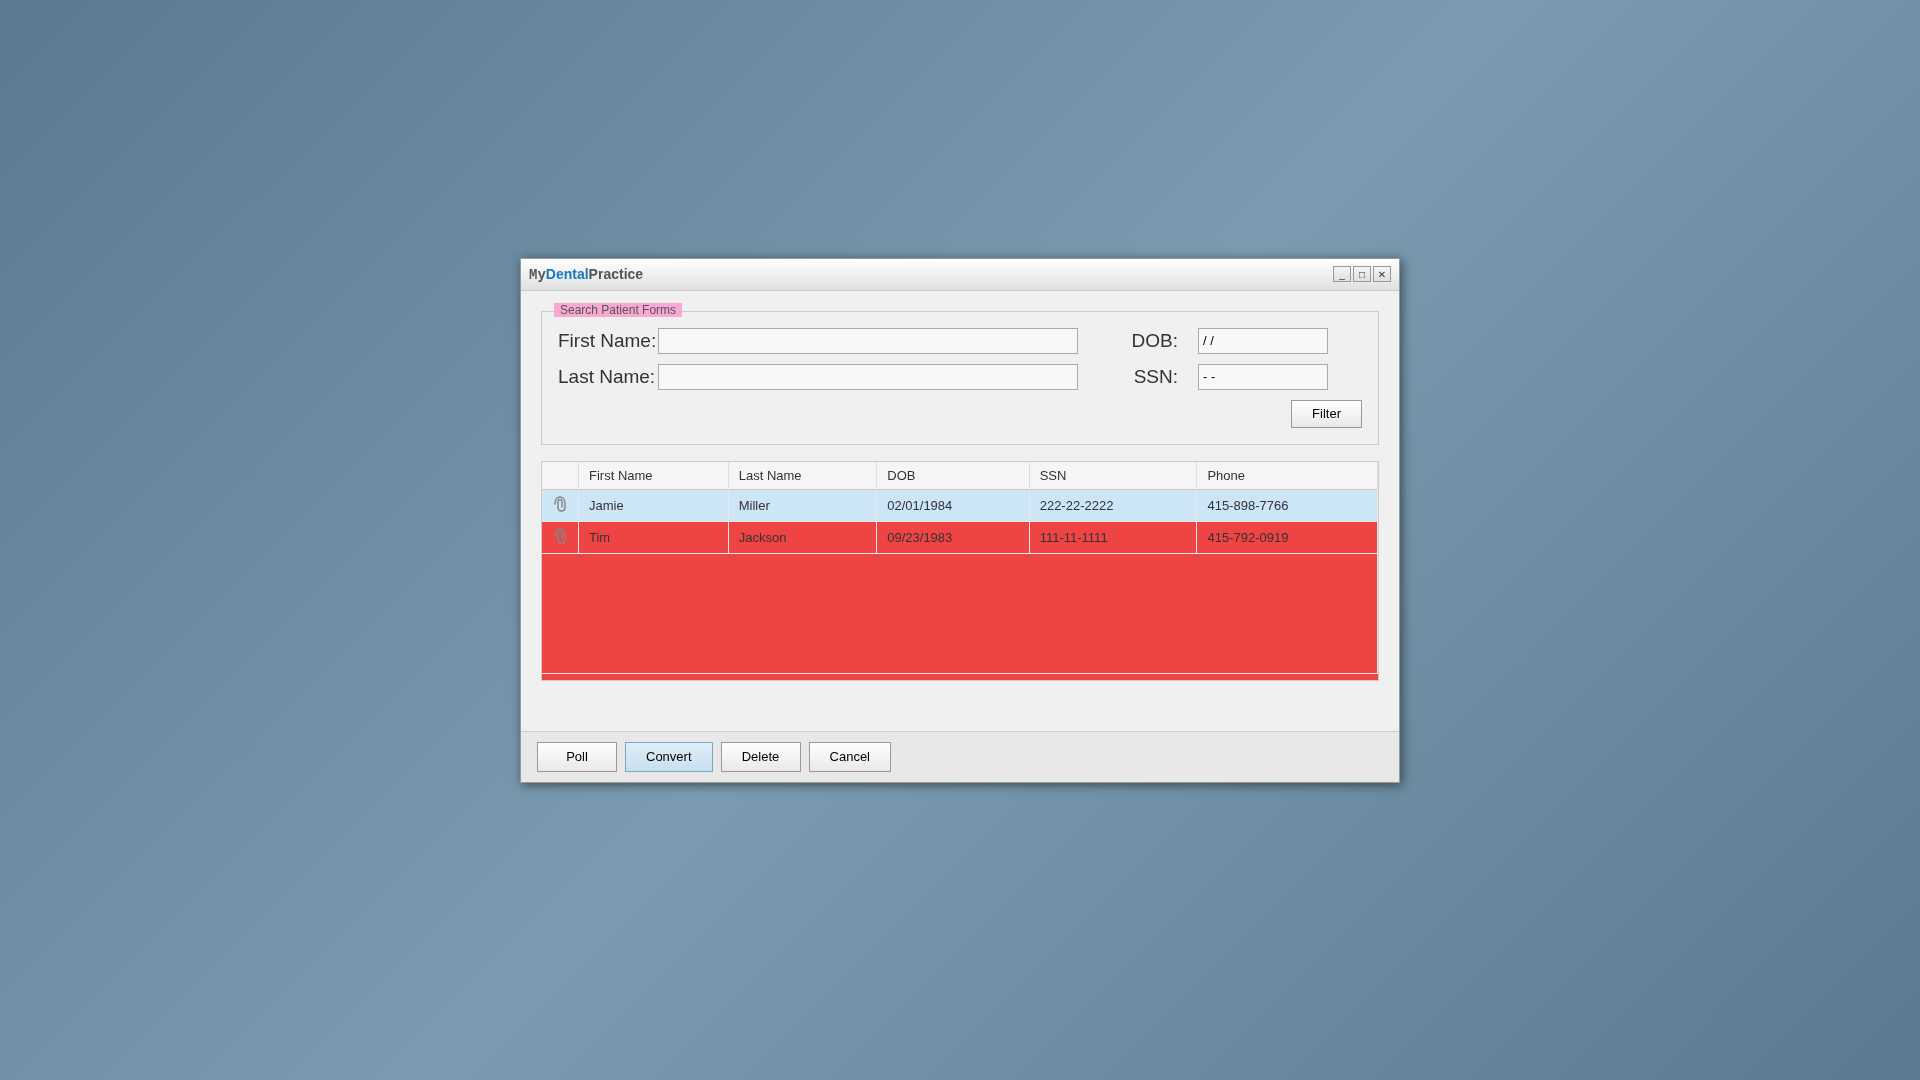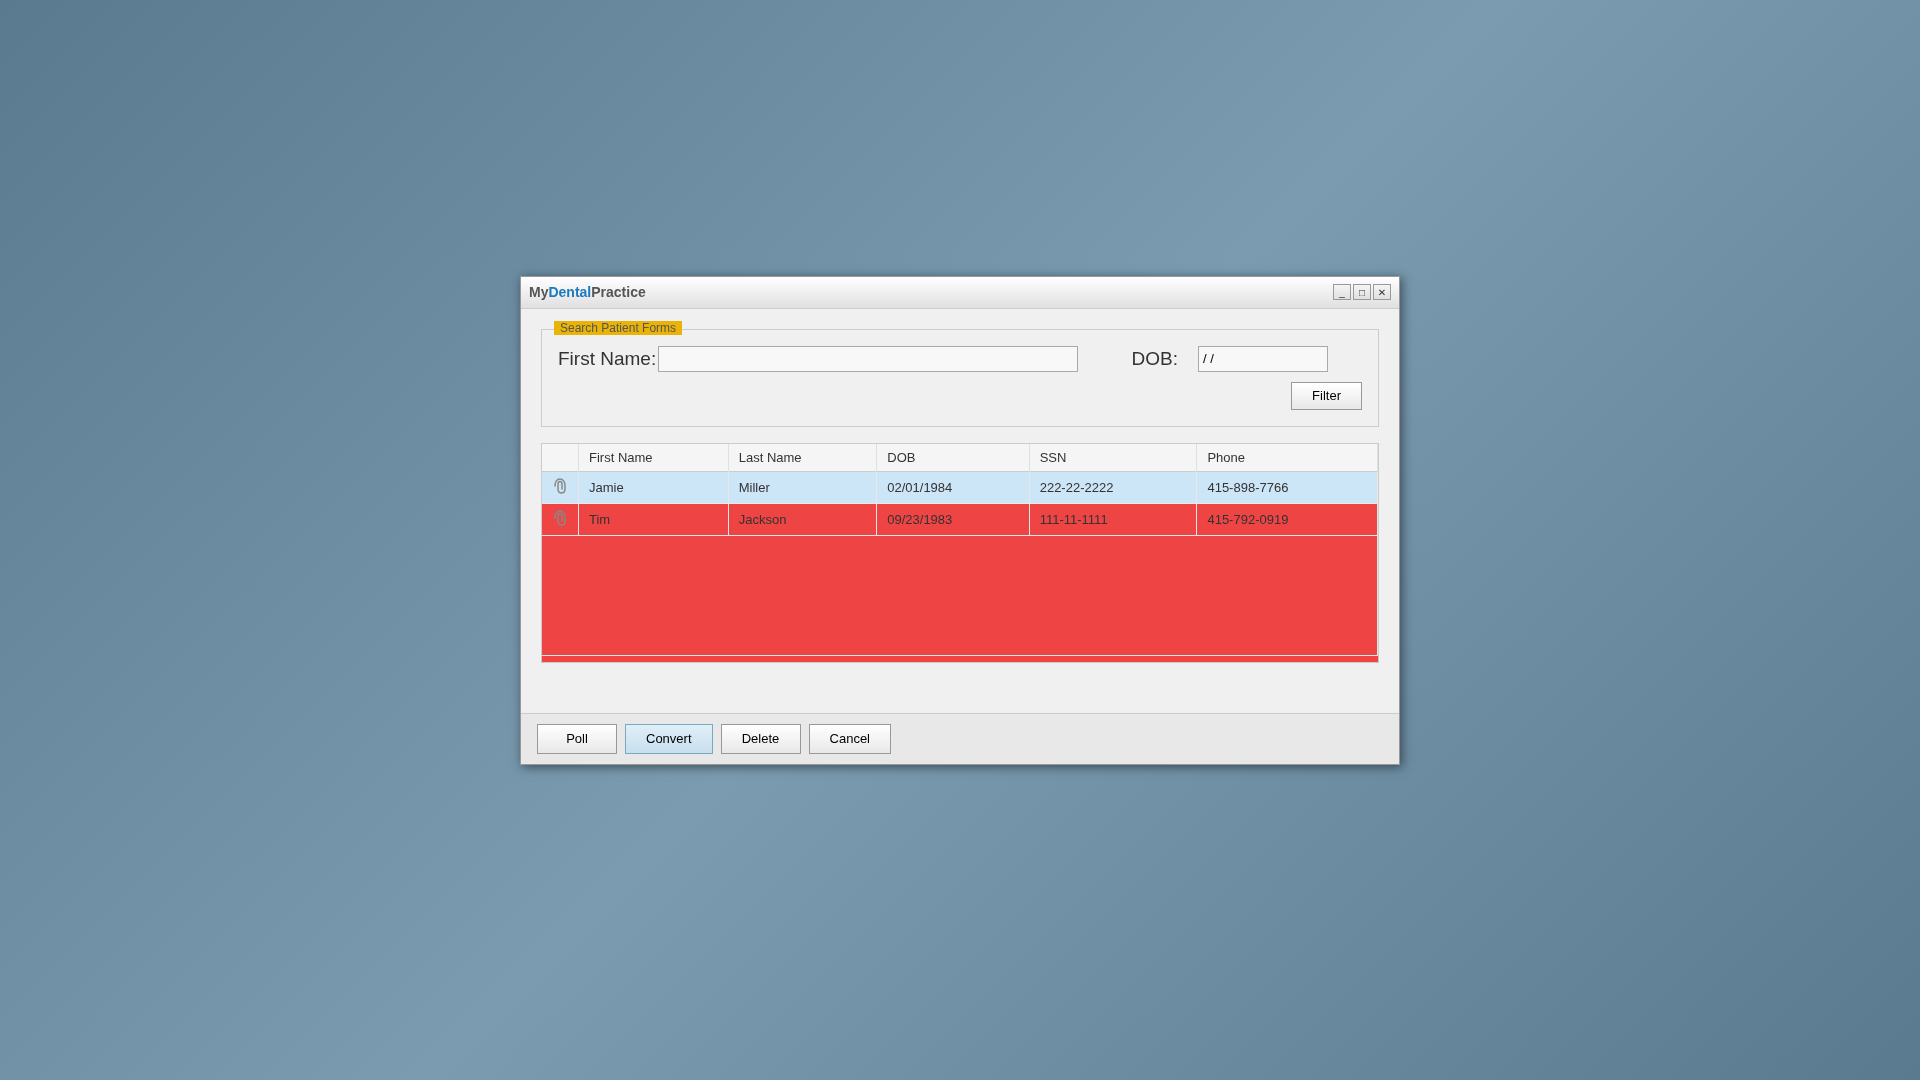--- a/index.html
+++ b/index.html
@@ -46,21 +46,21 @@
       display: flex;
       align-items: center;
       gap: 4px;
     }
 
     .app-title {
       font-size: 14px;
       font-weight: normal;
     }
 
-    .app-title .my { color: #555; font-weight: bold; }
+    .app-title .my { color: #555; font-weight: bold; font-family: Liberation Mono, monospace; }
     .app-title .dental { color: #1a7abf; font-weight: bold; }
     .app-title .practice { color: #555; font-weight: bold; }
 
     .window-controls {
       display: flex;
       gap: 2px;
       align-items: center;
     }
 
     .win-btn {
@@ -84,21 +84,21 @@
       border: 1px solid #ccc;
       padding: 16px 16px 16px 16px;
       margin-bottom: 16px;
       position: relative;
     }
 
     .search-group-legend {
       position: absolute;
       top: -9px;
       left: 12px;
-      background: #eab308;
+      background: #f9a8d4;
       padding: 0 6px;
       font-size: 12px;
       color: #555;
     }
 
     .form-row {
       display: flex;
       align-items: center;
       margin-bottom: 10px;
       gap: 20px;
@@ -253,20 +253,27 @@
       <span class="search-group-legend">Search Patient Forms</span>
 
       <div class="form-row">
         <label class="form-label">First Name:</label>
         <input class="form-input input-name" type="text" value="" style="">
 
         <label class="form-label">DOB:</label>
         <input class="form-input input-dob" type="text" value="/ /" style="">
       </div>
 
+      <div class="form-row">
+        <label class="form-label">Last Name:</label>
+        <input class="form-input input-name" type="text" value="" style="">
+
+        <label class="form-label">SSN:</label>
+        <input class="form-input input-ssn" type="text" value="- -" style="">
+      </div>
 
       <div class="filter-row">
         <button class="btn-filter">Filter</button>
       </div>
     </div>
 
     <div class="results-table-container">
       <table>
         <thead>
           <tr>

